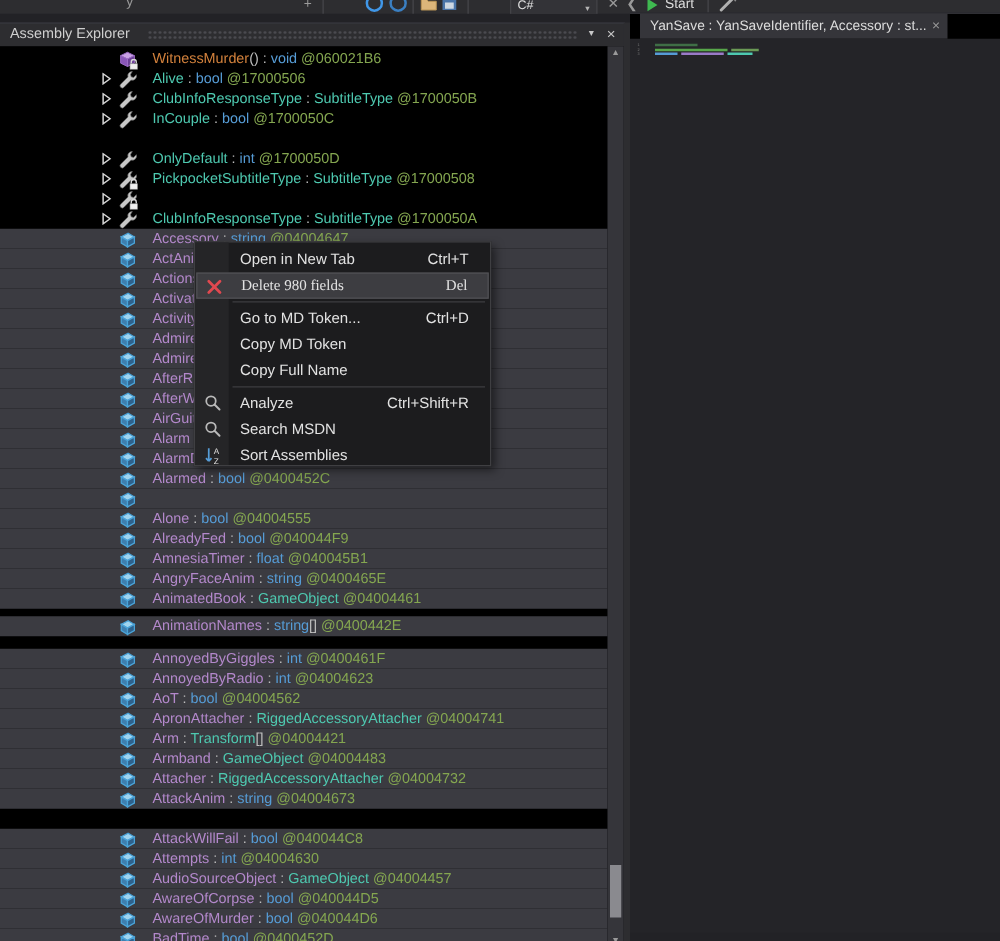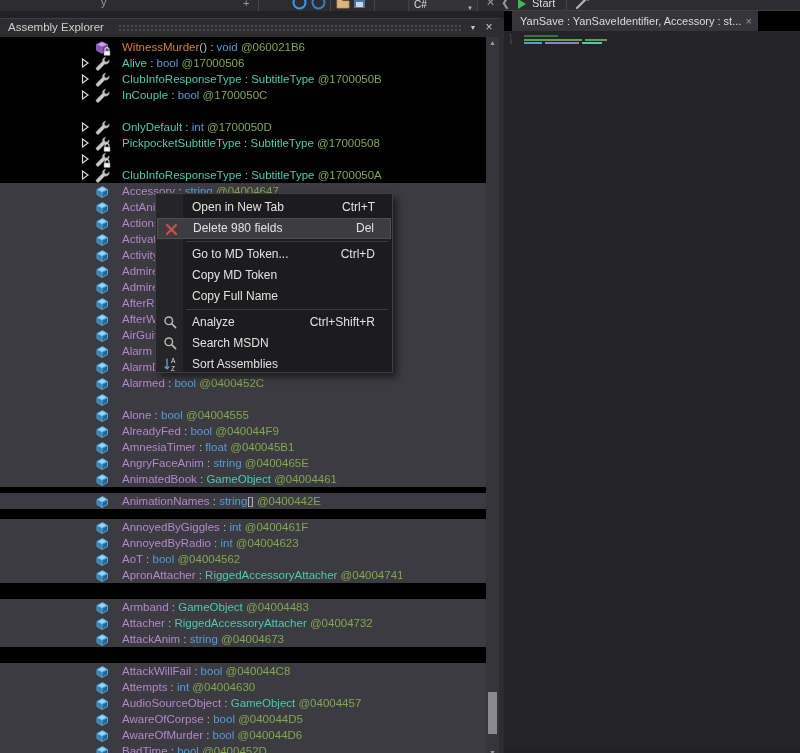--- a/index.html
+++ b/index.html
@@ -60,21 +60,21 @@
   .codeline { position:absolute; height:2px; }
   .codeline span { display:inline-block; height:2px; margin-right:3px; vertical-align:top; }
 
   
   #context-menu { position:absolute; left:155px; top:193px; width:238px; height:180px;
     background:#1c1c1e; border:1px solid #3f3f42; box-shadow:4px 4px 7px rgba(0,0,0,0.5); z-index:50; }
   #menu-gutter { position:absolute; left:0; top:0; bottom:0; width:27px; background:#252527; }
   .mi { position:absolute; left:1px; right:1px; height:21px; line-height:21px; font-size:12px; color:#e2e2e2; }
   .mi .lab { position:absolute; left:35px; top:0; }
   .mi .sc { position:absolute; right:16px; top:0; }
-  .mi.hl { background:#3d3d41; border:1px solid #505054; line-height:19px; }
+  .mi.hl { background:#3d3d41; border:1px solid #505054; line-height:19px;font-family:Liberation Serif, serif; }
   .mi .micon { position:absolute; left:6px; top:3px; width:15px; height:15px; }
   .msep { position:absolute; left:30px; right:4px; height:1px; background:#3c3c40; }
 </style>
 </head>
 <body>
 
 <div id="window">
 
   <div id="toolbar">
     <span class="frag" style="left:101px; top:-4px;">y</span>
@@ -384,20 +384,28 @@
           <span class="txt"><span class="nm k-f">AoT</span><span class="pn"> : </span><span class="t-kw">bool</span><span class="ad"> @04004562</span></span>
         </div>
         <div class="row sel" style="top:530px">
           <span class="ico"><svg width="16" height="15" viewBox="0 0 16 15">
               <polygon points="3,5.5 8.5,2.5 13.5,5.5 8,8.5" fill="#9fd4ef" stroke="#4aa3d8" stroke-width="1"></polygon>
               <polygon points="3,5.5 8,8.5 8,13.5 3,10.5" fill="#3e7fb0" stroke="#4aa3d8" stroke-width="1"></polygon>
               <polygon points="8,8.5 13.5,5.5 13.5,10.5 8,13.5" fill="#2e618c" stroke="#4aa3d8" stroke-width="1"></polygon>
             </svg></span>
           <span class="txt"><span class="nm k-f">ApronAttacher</span><span class="pn"> : </span><span class="t-cls">RiggedAccessoryAttacher</span><span class="ad"> @04004741</span></span>
         </div>
+        <div class="row sel" style="top:546px">
+          <span class="ico"><svg width="16" height="15" viewBox="0 0 16 15">
+              <polygon points="3,5.5 8.5,2.5 13.5,5.5 8,8.5" fill="#9fd4ef" stroke="#4aa3d8" stroke-width="1"></polygon>
+              <polygon points="3,5.5 8,8.5 8,13.5 3,10.5" fill="#3e7fb0" stroke="#4aa3d8" stroke-width="1"></polygon>
+              <polygon points="8,8.5 13.5,5.5 13.5,10.5 8,13.5" fill="#2e618c" stroke="#4aa3d8" stroke-width="1"></polygon>
+            </svg></span>
+          <span class="txt"><span class="nm k-f">Arm</span><span class="pn"> : </span><span class="t-cls">Transform</span><span class="pn">[]</span><span class="ad"> @04004421</span></span>
+        </div>
         <div class="row sel" style="top:562px">
           <span class="ico"><svg width="16" height="15" viewBox="0 0 16 15">
               <polygon points="3,5.5 8.5,2.5 13.5,5.5 8,8.5" fill="#9fd4ef" stroke="#4aa3d8" stroke-width="1"></polygon>
               <polygon points="3,5.5 8,8.5 8,13.5 3,10.5" fill="#3e7fb0" stroke="#4aa3d8" stroke-width="1"></polygon>
               <polygon points="8,8.5 13.5,5.5 13.5,10.5 8,13.5" fill="#2e618c" stroke="#4aa3d8" stroke-width="1"></polygon>
             </svg></span>
           <span class="txt"><span class="nm k-f">Armband</span><span class="pn"> : </span><span class="t-cls">GameObject</span><span class="ad"> @04004483</span></span>
         </div>
         <div class="row sel" style="top:578px">
           <span class="ico"><svg width="16" height="15" viewBox="0 0 16 15">

